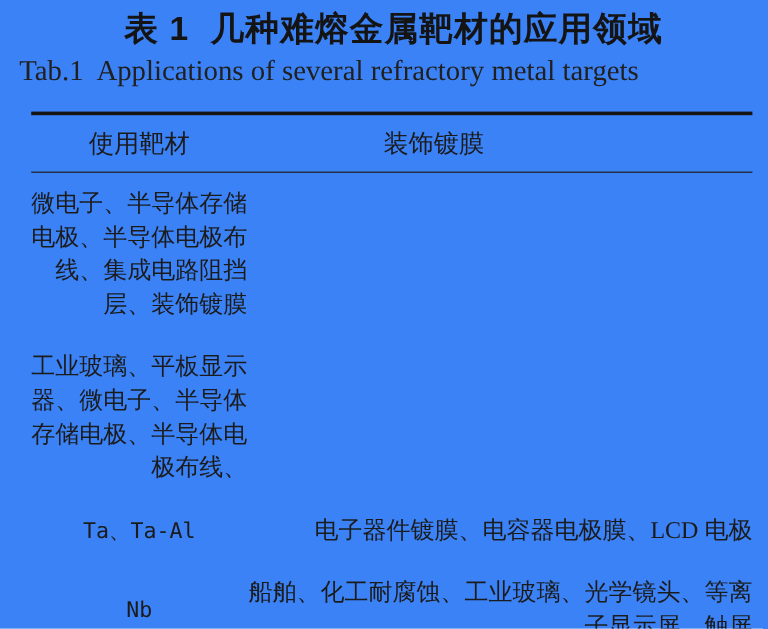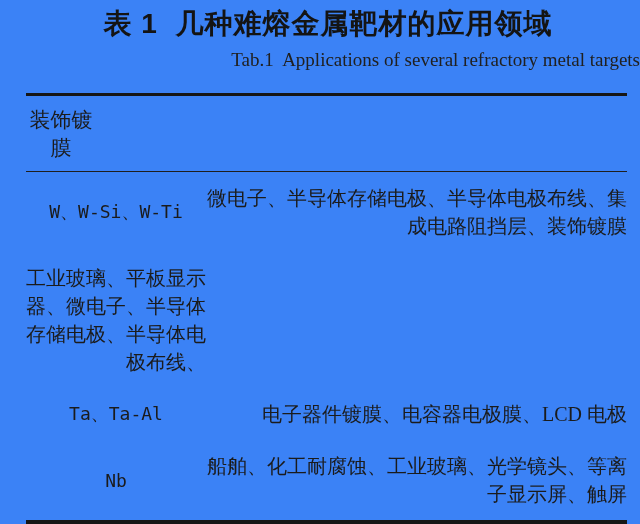--- a/index.html
+++ b/index.html
@@ -18,23 +18,23 @@
     font-family:"Liberation Sans", sans-serif;
     font-weight:bold;
     font-size:28px;
     line-height:36px;
     letter-spacing:1px;
     white-space:pre-wrap;
     color:#141414;
   }
   .title-en {
     margin-top:6px;
-    text-align:right;
+    text-align:left;
     font-family:"Liberation Serif", serif;
-    font-size:19px;
+    font-size:24px;
     line-height:24px;
     white-space:pre-wrap;
     color:#202020;
   }
   .table {
     margin:21px 13px 0 10px;           
     border-top:3px solid #161616;
     border-bottom:4px solid #161616;
     font-family:"Liberation Serif", serif;
   }
@@ -78,27 +78,27 @@
 
 <div class="page">
 
   <div class="title-zh">表 1  几种难熔金属靶材的应用领域</div>
 
   <div class="title-en">Tab.1  Applications of several refractory metal targets</div>
 
   <div class="table">
 
     <div class="thead">
+      <div class="cell-l">使用靶材</div>
       <div class="cell-r">装饰镀膜</div>
     </div>
 
     <div class="tbody">
 
       <div class="row">
-        <div class="cell-l">W、W-Si、W-Ti</div>
         <div class="cell-r">微电子、半导体存储电极、半导体电极布线、集成电路阻挡层、装饰镀膜</div>
       </div>
 
       <div class="row">
         <div class="cell-r">工业玻璃、平板显示器、微电子、半导体存储电极、半导体电极布线、</div>
       </div>
 
       <div class="row">
         <div class="cell-l">Ta、Ta-Al</div>
         <div class="cell-r">电子器件镀膜、电容器电极膜、LCD 电极</div>

